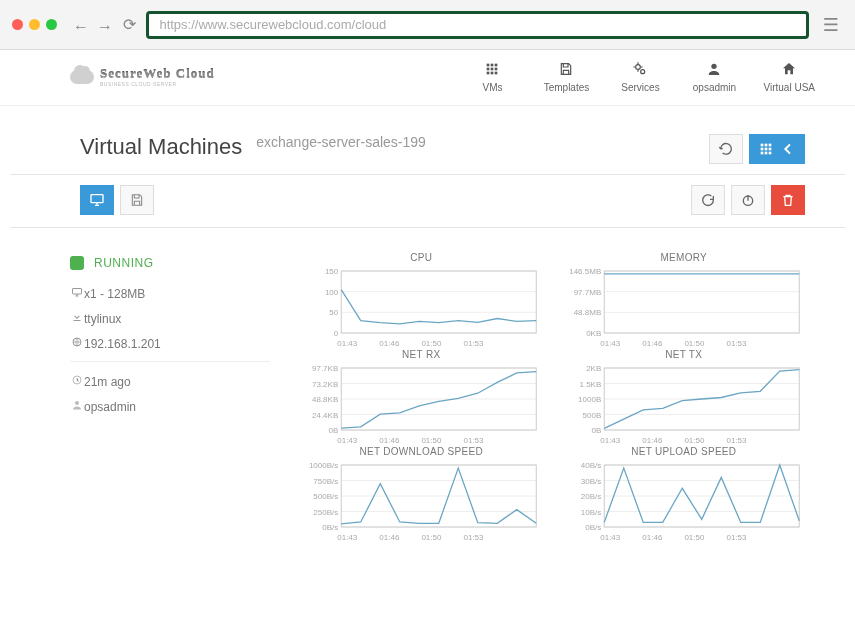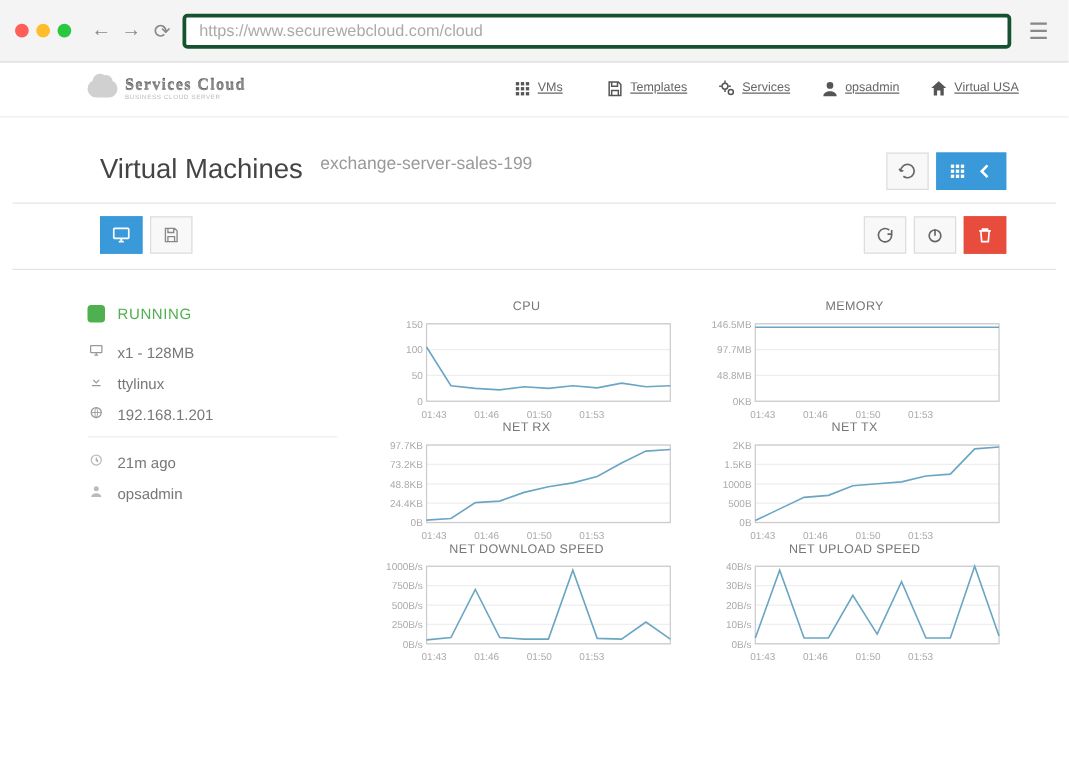--- a/index.html
+++ b/index.html
@@ -25,21 +25,21 @@
 .logo-cloud::before { width:12px; height:12px; top:-5px; left:4px; }
 .logo-cloud::after { width:10px; height:10px; top:-4px; right:4px; }
 .logo-text { font-size: 13px; letter-spacing: 1px; font-weight: 600;
   color: #888;
   text-shadow: 0 1px 0 #fff, 0 -1px 0 #555;
   font-family: Georgia, serif;
 }
 .logo-sub { font-size: 5px; color:#bbb; letter-spacing:0.5px; margin-top:-1px; }
 .spacer { flex: 1; }
 .nav-items { display:flex; gap: 24px; }
-.nav-item { display:flex; flex-direction:row; align-items:center; gap:4px; font-size:10px; color:#666; cursor:pointer; min-width:50px;text-decoration:underline; }
+.nav-item { display:flex; flex-direction:column; align-items:center; gap:4px; font-size:10px; color:#666; cursor:pointer; min-width:50px; }
 .nav-item .icon { font-size:16px; color:#555; height:18px; display:flex; align-items:center; justify-content:center; }
 
 
 .title-row { display:flex; align-items:flex-start; padding: 28px 40px 10px 70px; border-bottom:1px solid #e5e5e5; margin: 0 10px; }
 .page-title { font-size: 22px; font-weight: 300; color:#444; margin-right:14px; }
 .page-subtitle { font-size: 14px; color:#999; font-weight:300; }
 .title-actions { display:flex; gap:6px; }
 .btn { height:30px; min-width:34px; display:flex; align-items:center; justify-content:center; border:1px solid #ddd; background:#f8f8f8; cursor:pointer; font-size:14px; color:#666; }
 .btn.primary { background:#3a99d8; border-color:#3a99d8; color:#fff; }
 .btn.wide { padding:0 8px; gap:6px; }
@@ -49,21 +49,21 @@
 .toolbar-row { display:flex; align-items:center; padding: 10px 40px 12px 70px; border-bottom:1px solid #e5e5e5; margin: 0 10px; }
 .toolbar-left { display:flex; gap:6px; }
 .toolbar-right { display:flex; gap:6px; }
 
 
 .content { display:flex; padding: 24px 40px 0 70px; gap: 20px; }
 .left-col { width: 200px; padding: 4px 0; }
 .status-row { display:flex; align-items:center; gap:10px; margin-bottom:16px; }
 .status-dot { width:14px; height:14px; border-radius:3px; background:#4fb04f; }
 .status-label { color:#4fb04f; font-size:12px; letter-spacing:.5px;text-align:center; }
-.info-line { display:flex; align-items:center; gap:10px; font-size:12px; color:#777; margin-bottom:10px; }
+.info-line { display:flex; align-items:center; font-size:12px; color:#777; margin-bottom:10px; }
 .info-line .ico { width:14px; text-align:center; color:#999; font-size:12px; }
 .divider { height:1px; background:#eee; margin:8px 0 12px; }
 
 .charts-col { flex:1; display:grid; grid-template-columns: 1fr 1fr; gap: 0; }
 .chart { display:flex; flex-direction:column; align-items:center; }
 .chart-title { font-size:10px; color:#777; margin-bottom:4px; letter-spacing:.3px; }
 .chart-box { width:100%; height: 82px; position:relative; }
 .chart-svg { width:100%; height:100%; }
 .y-tick { font-size:8px; fill:#aaa; text-anchor:end; }
 .x-tick { font-size:8px; fill:#aaa; text-anchor:middle; }
@@ -90,21 +90,21 @@
   <div class="url-bar">
     <span>https://www.securewebcloud.com/cloud</span>
   </div>
   <span class="hamburger">☰</span>
 </div>
 
 <div class="header">
   <div class="logo">
     <div class="logo-cloud"></div>
     <div>
-      <div class="logo-text">Services Cloud</div>
+      <div class="logo-text">SecureWeb Cloud</div>
       <div class="logo-sub">BUSINESS CLOUD SERVER</div>
     </div>
   </div>
   <div class="spacer"></div>
   <div class="nav-items" id="nav-items">
       <div class="nav-item">
         <span class="icon">
           <svg class="glyph" viewBox="0 0 24 24">
             <rect x="4" y="4" width="4" height="4" fill="#555"></rect>
             <rect x="10" y="4" width="4" height="4" fill="#555"></rect>

